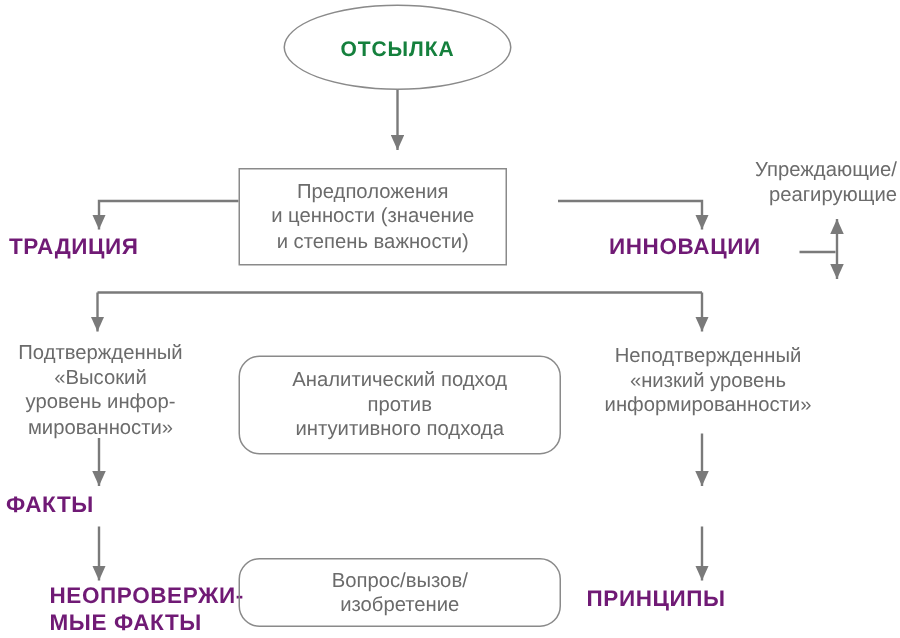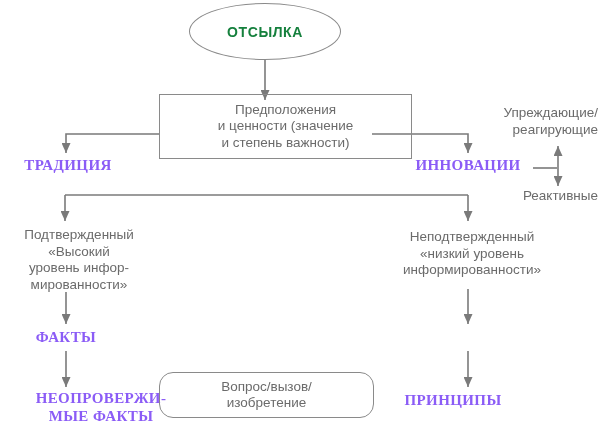--- a/index.html
+++ b/index.html
@@ -8,25 +8,24 @@
     width:600px;height:425px;
     background:#ffffff;
     font-family:"Liberation Sans",sans-serif;
     overflow:hidden;
   }
   .node{position:absolute;}
   .bold-label{
     font-weight:bold;
     font-size:15px;
     letter-spacing:0.4px;
-    color:#8b5cf6;
-    text-align:center;
+    color:#701a75;
+    text-align:left;
     white-space:pre-line;
     line-height:18px;
-    font-family:Liberation Serif, serif;
   }
   .plain{
     font-size:13.5px;
     line-height:16.5px;
     color:#6b6b6b;
     text-align:center;
     white-space:pre-line;
   }
   .right-align{text-align:right;}
   .shape{
@@ -87,41 +86,45 @@
     <path d="M66,351 L66,387" marker-end="url(#ah)"></path>
 
     <path d="M468,289 L468,324" marker-end="url(#ah)"></path>
     <path d="M468,351 L468,387" marker-end="url(#ah)"></path>
   </svg>
 
   <div class="shape ellipse" style="left:189px;top:3px;width:152px;height:57px;">
     <span class="oval-label">ОТСЫЛКА</span>
   </div>
 
-  <div class="shape" style="left:159px;top:94px;width:253px;height:65px;">
+  <div class="shape" style="left:159px;top:112px;width:179px;height:65px;">
     <div class="plain">Предположения
 и ценности (значение
 и степень важности)</div>
   </div>
 
   <div class="node bold-label" style="left:6px;top:156px;width:124px;">ТРАДИЦИЯ</div>
   <div class="node bold-label" style="left:406px;top:156px;width:124px;">ИННОВАЦИИ</div>
 
   <div class="node plain right-align" style="left:472px;top:105px;width:126px;">Упреждающие/
 реагирующие</div>
-  <div class="node plain right-align" style="left:472px;top:188px;width:126px;">Реактивные</div>
 
-  <div class="node plain" style="left:12px;top:227px;width:134px;">Подтвержденный
+  <div class="node plain" style="left:0px;top:227px;width:134px;">Подтвержденный
 «Высокий
 уровень инфор-
 мированности»</div>
   <div class="node plain" style="left:388px;top:229px;width:168px;">Неподтвержденный
 «низкий уровень
 информированности»</div>
 
+  <div class="shape rounded" style="left:159px;top:237px;width:215px;height:66px;">
+    <div class="plain">Аналитический подход
+против
+интуитивного подхода</div>
+  </div>
 
   <div class="node bold-label" style="left:4px;top:328px;width:124px;">ФАКТЫ</div>
 
   <div class="node bold-label" style="left:0px;top:389px;width:136px;margin-left:33px;">НЕОПРОВЕРЖИ-
 МЫЕ ФАКТЫ</div>
   <div class="node bold-label" style="left:391px;top:391px;width:124px;">ПРИНЦИПЫ</div>
 
   <div class="shape rounded" style="left:159px;top:372px;width:215px;height:46px;">
     <div class="plain">Вопрос/вызов/
 изобретение</div>

